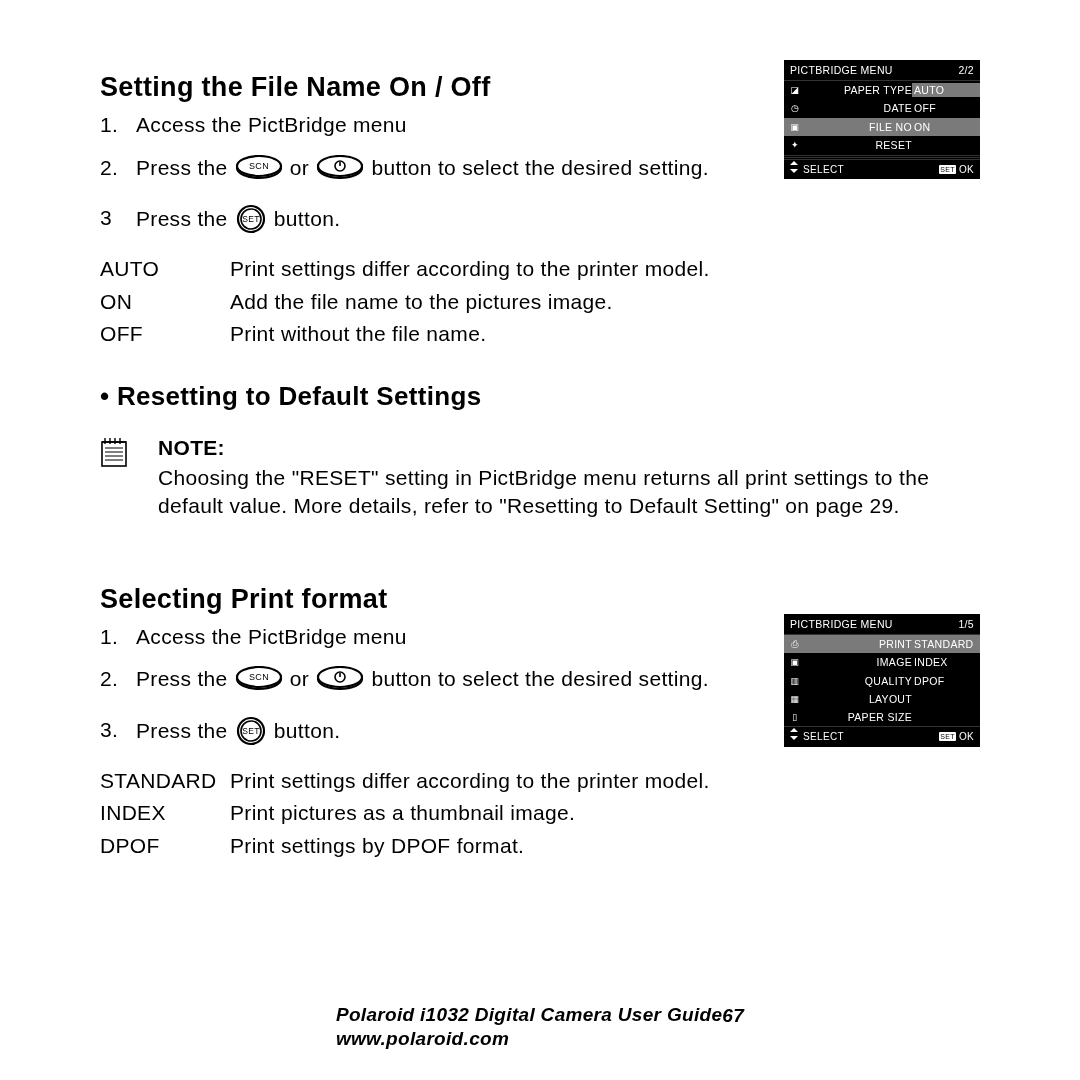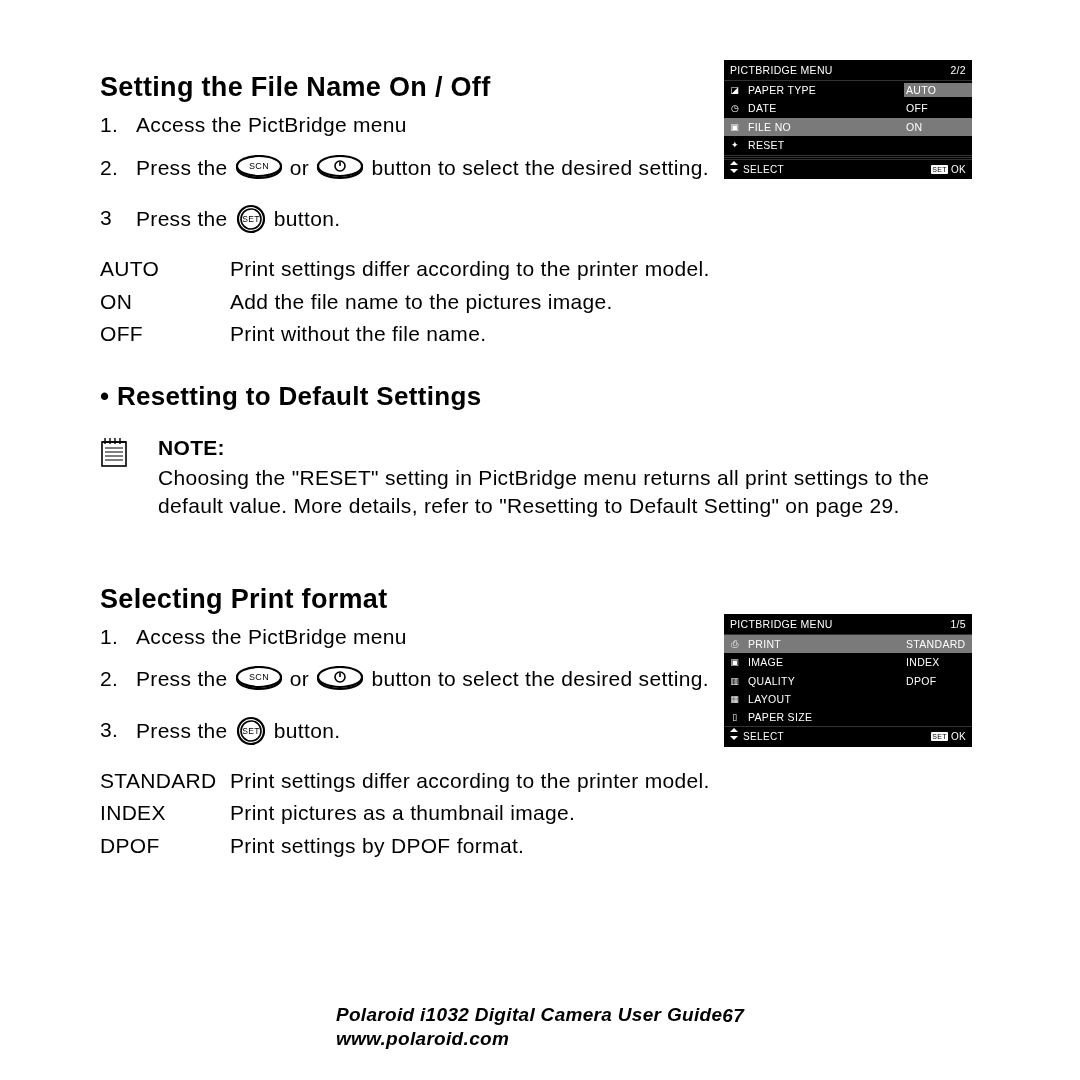--- a/index.html
+++ b/index.html
@@ -14,27 +14,27 @@
   .defs{margin:8px 0 0 0;}
   .defrow{display:flex;margin:0 0 4px 0;}
   .defrow .term{width:130px;}
   .note-block{display:flex;gap:30px;align-items:flex-start;margin:0 0 60px 0;}
   .note-icon{width:28px;height:32px;flex-shrink:0;margin-top:2px;}
   .note-body{flex:1;}
   .note-title{font-weight:bold;margin-bottom:2px;}
   .footer{position:absolute;left:100px;right:100px;bottom:28px;display:flex;justify-content:center;font-style:italic;font-weight:bold;font-size:19px;}
   .footer .left{line-height:1.3;}
   
-  .lcd{position:absolute;right:108px;width:248px;background:#000;color:#fff;font-size:10.5px;font-family:Arial,Helvetica,sans-serif;letter-spacing:0.03em;}
+  .lcd{position:absolute;right:100px;width:196px;background:#000;color:#fff;font-size:10.5px;font-family:Arial,Helvetica,sans-serif;letter-spacing:0.03em;}
   .lcd .hdr{display:flex;justify-content:space-between;padding:3px 6px;border-bottom:1px solid #333;}
   .lcd .rows{padding:0;}
   .lcd .row{display:flex;align-items:center;padding:2px 0;}
   .lcd .row.sel{background:#7a7a7a;}
   .lcd .row .ic{width:22px;text-align:center;font-size:9px;}
-  .lcd .row .lbl{flex:1;padding-left:2px;}
+  .lcd .row .lbl{flex:1;padding-left:2px;text-align:right;}
   .lcd .row .val{width:66px;padding-left:2px;}
   .lcd .row .val.sel{background:#7a7a7a;}
   .lcd .ftr{display:flex;justify-content:space-between;align-items:center;padding:3px 6px;border-top:1px solid #333;font-size:10px;}
   .lcd .sep{height:1px;background:#333;margin:1px 0;}
   .lcd1{top:60px;}
   .lcd2{top:614px;}
   .updown{display:inline-block;width:10px;height:10px;position:relative;}
   .updown:before{content:"";position:absolute;left:0;top:-2px;border-left:4px solid transparent;border-right:4px solid transparent;border-bottom:4px solid #fff;}
   .updown:after{content:"";position:absolute;left:0;top:6px;border-left:4px solid transparent;border-right:4px solid transparent;border-top:4px solid #fff;}
   .setbox{display:inline-block;font-size:7px;background:#fff;color:#000;padding:0 1px;border-radius:1px;margin-right:3px;vertical-align:1px;}

